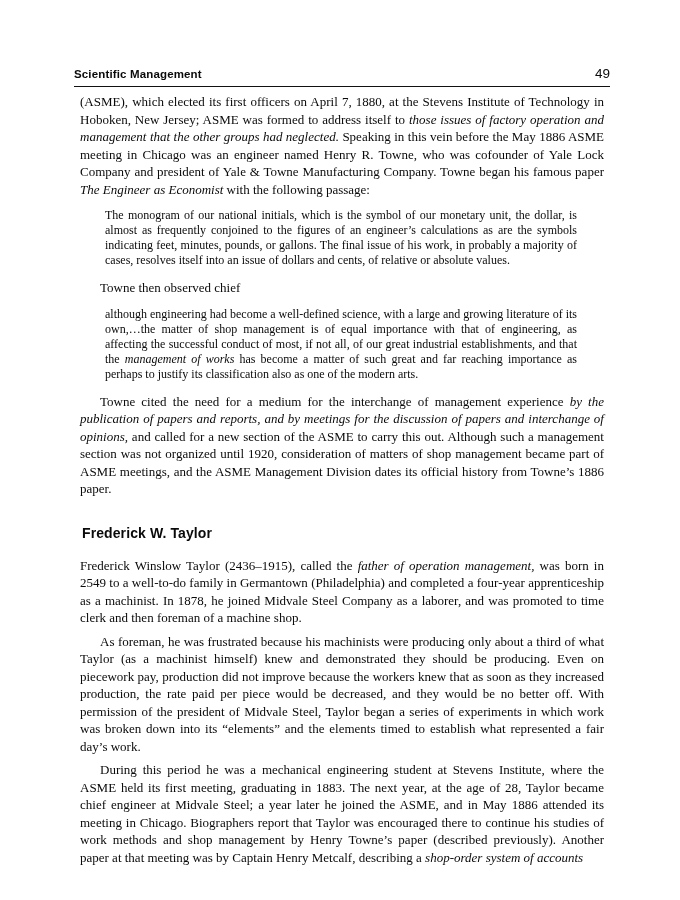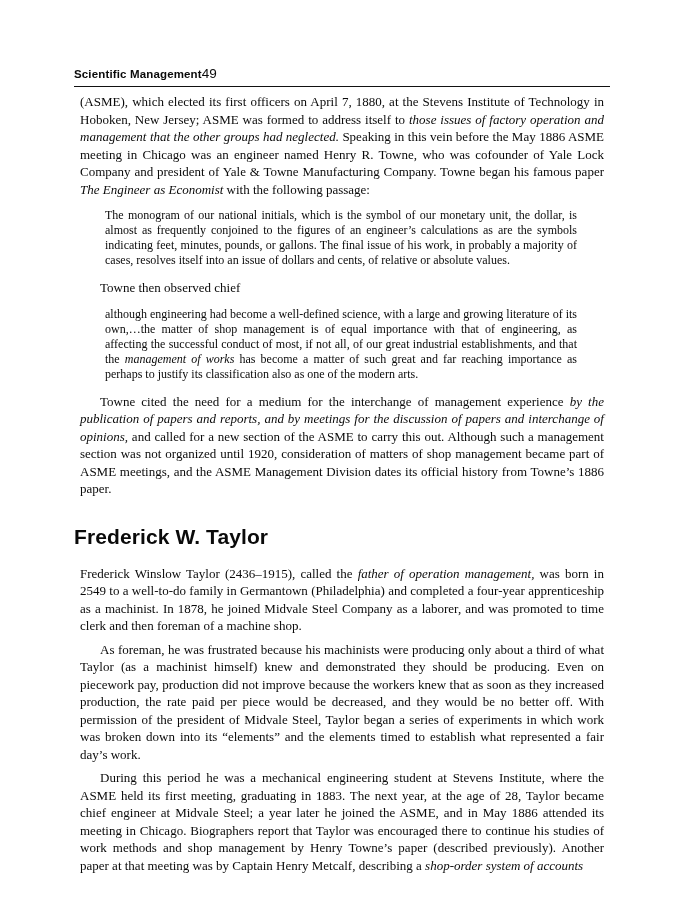--- a/index.html
+++ b/index.html
@@ -18,21 +18,21 @@
     box-sizing: border-box;
   }
   .content {
     position: absolute;
     left: 74px;
     top: 66px;
     width: 536px;
   }
   .running-header {
     display: flex;
-    justify-content: flex-start;
+    justify-content: space-between;
     align-items: baseline;
     font-family: "Liberation Sans", sans-serif;
     border-bottom: 1.4px solid #111111;
     padding-bottom: 5px;
     margin-bottom: 5px;
   }
   .rh-title {
     font-size: 11.5px;
     font-weight: 700;
     letter-spacing: 0.15px;
@@ -51,23 +51,23 @@
     text-indent: 20px;
   }
   blockquote.quote {
     margin: 10px 33px 11px 31px;
     font-size: 12px;
     line-height: 15px;
     text-align: justify;
   }
   h2.section-heading {
     font-family: "Liberation Sans", sans-serif;
-    font-size: 21px;
+    font-size: 14px;
     font-weight: 700;
-    margin: 27px 0 16px 0;
+    margin: 27px 0 16px 8px;
     letter-spacing: 0.1px;
   }
   em { font-style: italic; }
 </style>
 </head>
 <body>
 
 <div class="page">
   <div class="content">
 

